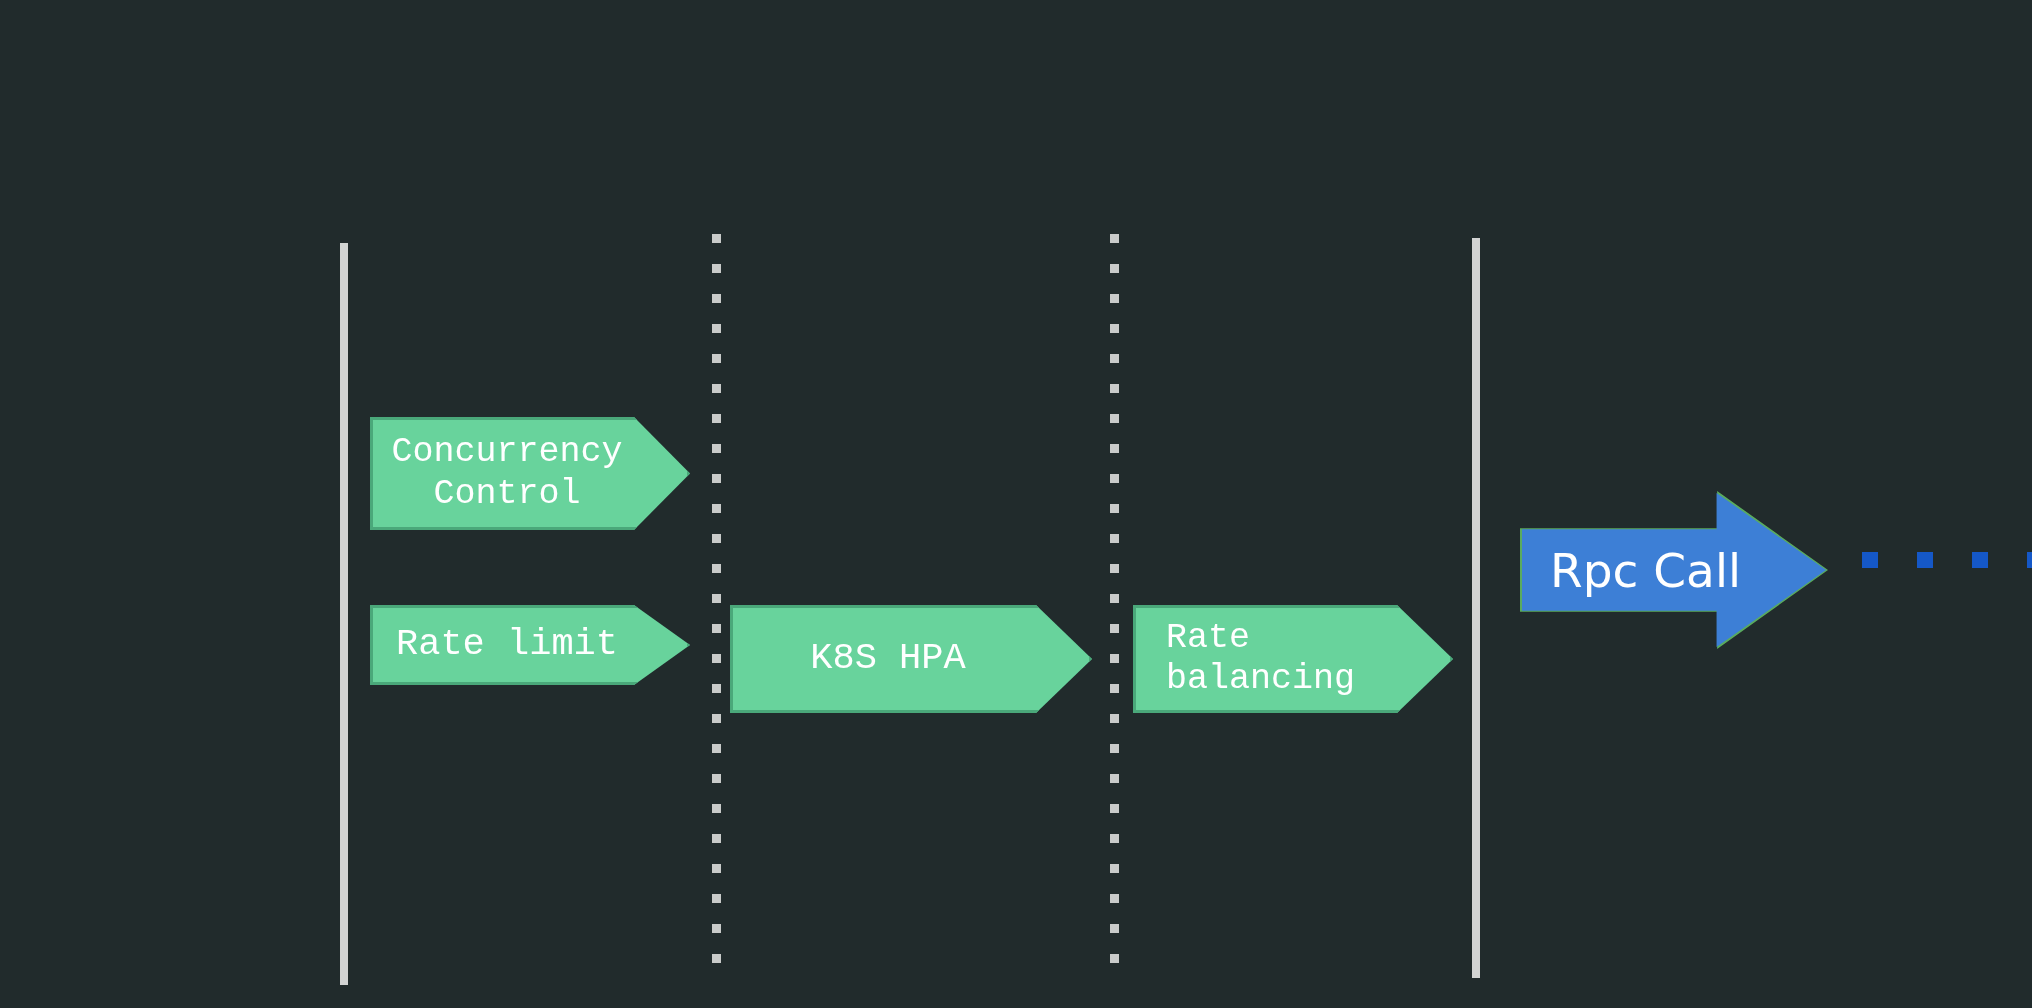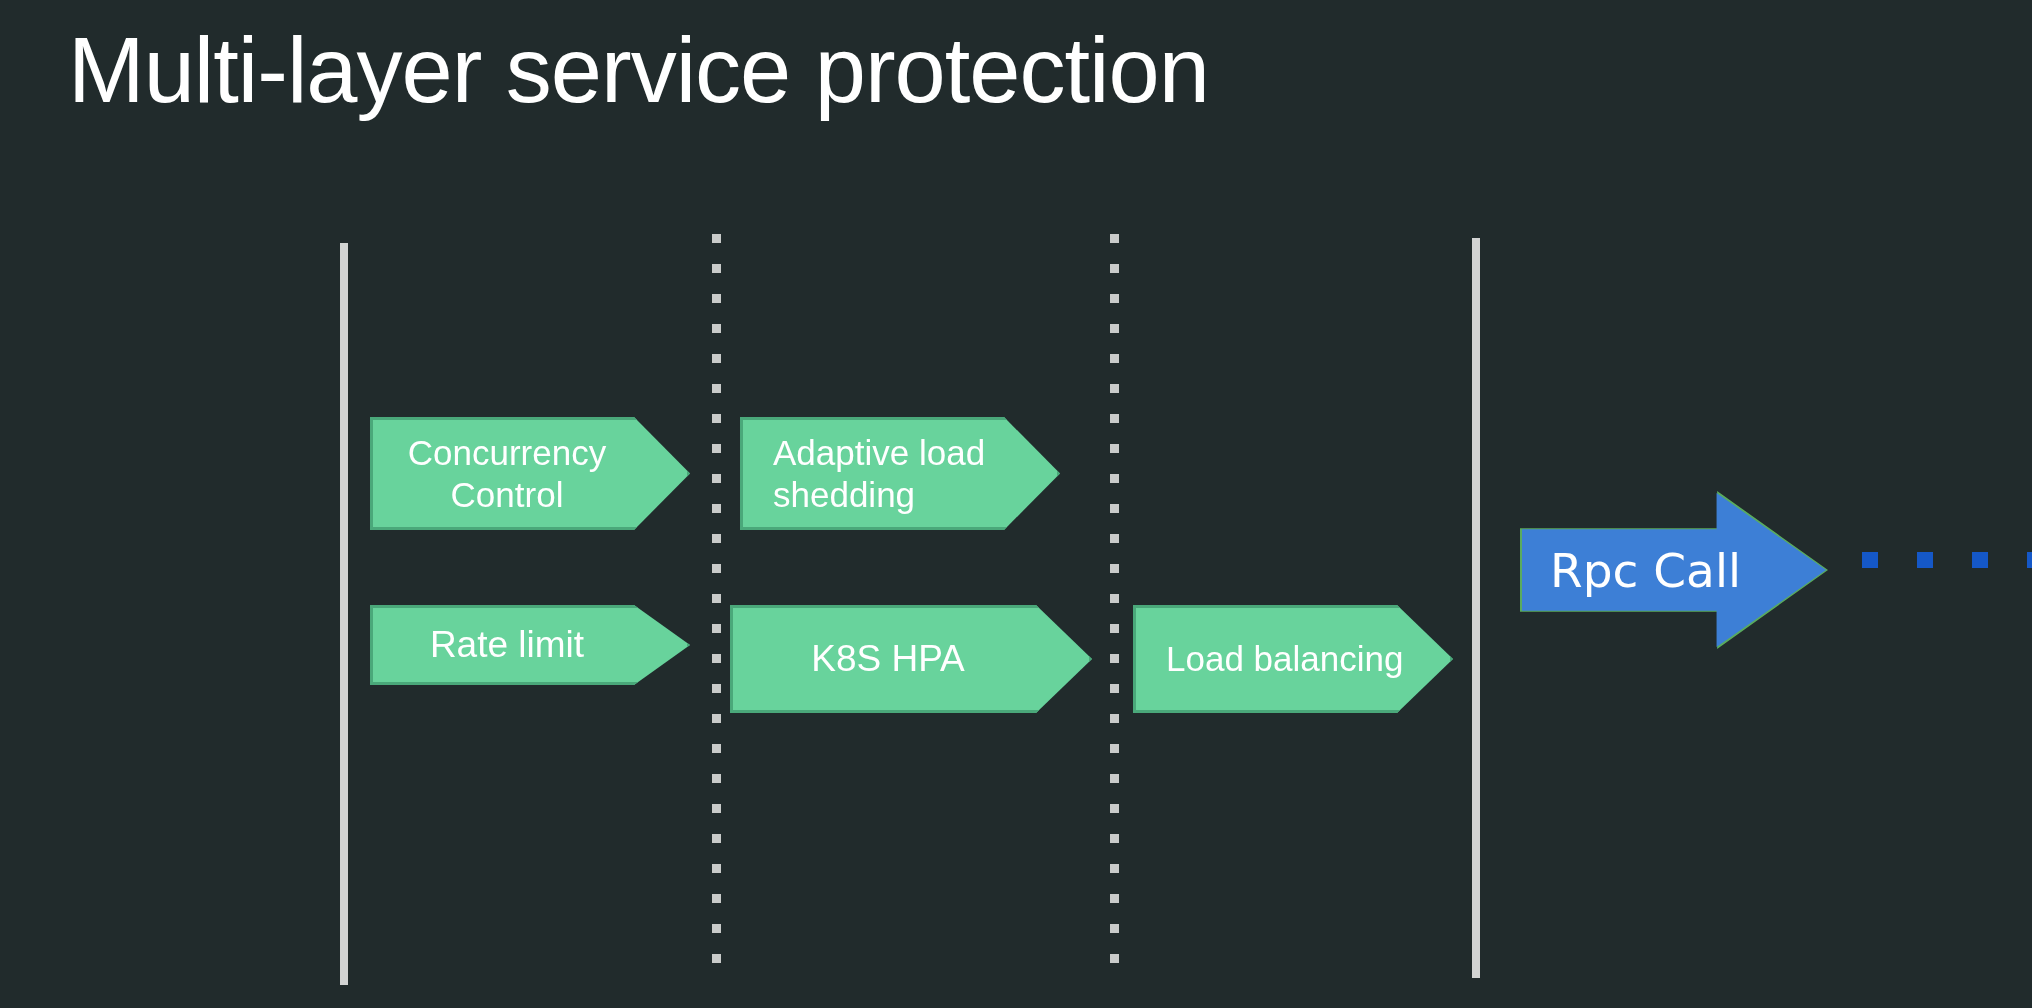--- a/index.html
+++ b/index.html
@@ -58,21 +58,21 @@
     background: #68d39c;
     border: 3px solid #4aa87a;
     box-sizing: border-box;
     -webkit-clip-path: polygon(0 0, calc(100% - 56px) 0, 100% 50%, calc(100% - 56px) 100%, 0 100%);
     clip-path: polygon(0 0, calc(100% - 56px) 0, 100% 50%, calc(100% - 56px) 100%, 0 100%);
     display: flex;
     align-items: center;
   }
   .chev .chev-label {
     color: #ffffff;
-    font-family: Liberation Sans, sans-serif;
+    font-family: Liberation Mono, monospace;
     font-weight: 400;
     line-height: 1.18;
     white-space: pre-line;
   }
   .chev.lbl-center {
     justify-content: center;
   }
   .chev.lbl-center .chev-label {
     text-align: center;
     padding-right: 46px;
@@ -123,52 +123,47 @@
     height: 16px;
     background: #1558c8;
     margin-right: 39px;
   }
 </style>
 </head>
 <body>
 
 <div id="stage">
 
-  <div class="slide-title">Multi-layer service protection</div>
 
   <div class="vline-solid" style="left:340px; top:243px; height:742px;"></div>
 
   <div class="vline-dashed" style="left:712px; top:234px; height:732px;"></div>
 
   <div class="vline-dashed" style="left:1110px; top:234px; height:732px;"></div>
 
   <div class="vline-solid" style="left:1472px; top:238px; height:740px;"></div>
 
 
   <div class="chev lbl-center" style="left:370px; top:417px; width:320px; height:113px;">
     <span class="chev-label fs-md">Concurrency
 Control</span>
   </div>
 
   <div class="chev lbl-center" style="left:370px; top:605px; width:320px; height:80px;">
     <span class="chev-label fs-lg">Rate limit</span>
   </div>
 
-  <div class="chev lbl-left" style="left:740px; top:417px; width:320px; height:113px;">
-    <span class="chev-label fs-md">Adaptive load
-shedding</span>
-  </div>
 
   <div class="chev lbl-center" style="left:730px; top:605px; width:362px; height:108px;">
     <span class="chev-label fs-lg">K8S HPA</span>
   </div>
 
 
   <div class="chev lbl-left" style="left:1133px; top:605px; width:320px; height:108px;">
-    <span class="chev-label fs-md">Load balancing</span>
+    <span class="chev-label fs-md">Rate balancing</span>
   </div>
 
   <div class="block-arrow" style="left:1520px; top:491px; width:308px; height:158px;">
     <div class="ba-body ba-border" style="background:#5aab5e;"></div>
     <div class="ba-body ba-fill" style="background:#3d7fd6;"></div>
     <span class="ba-label" style="margin-left:30px;">Rpc Call</span>
   </div>
 
   <div class="dot-row" style="left:1862px; top:552px;">
     <span class="dot"></span>

